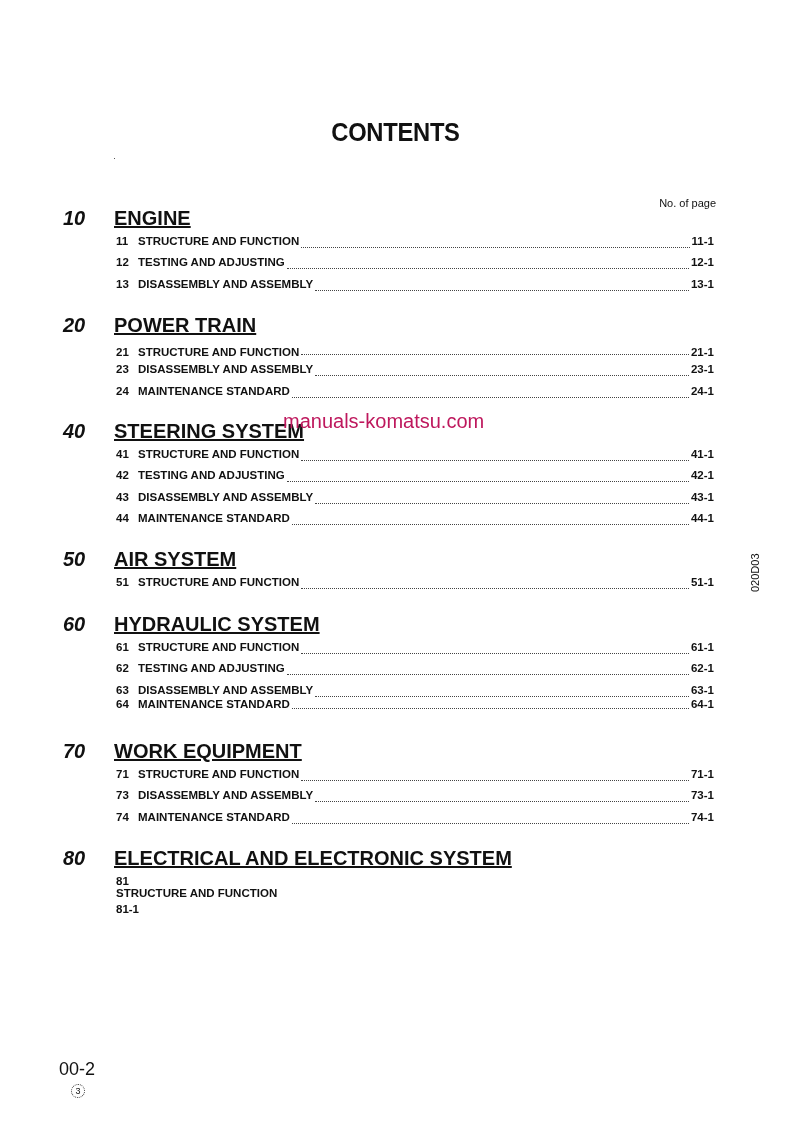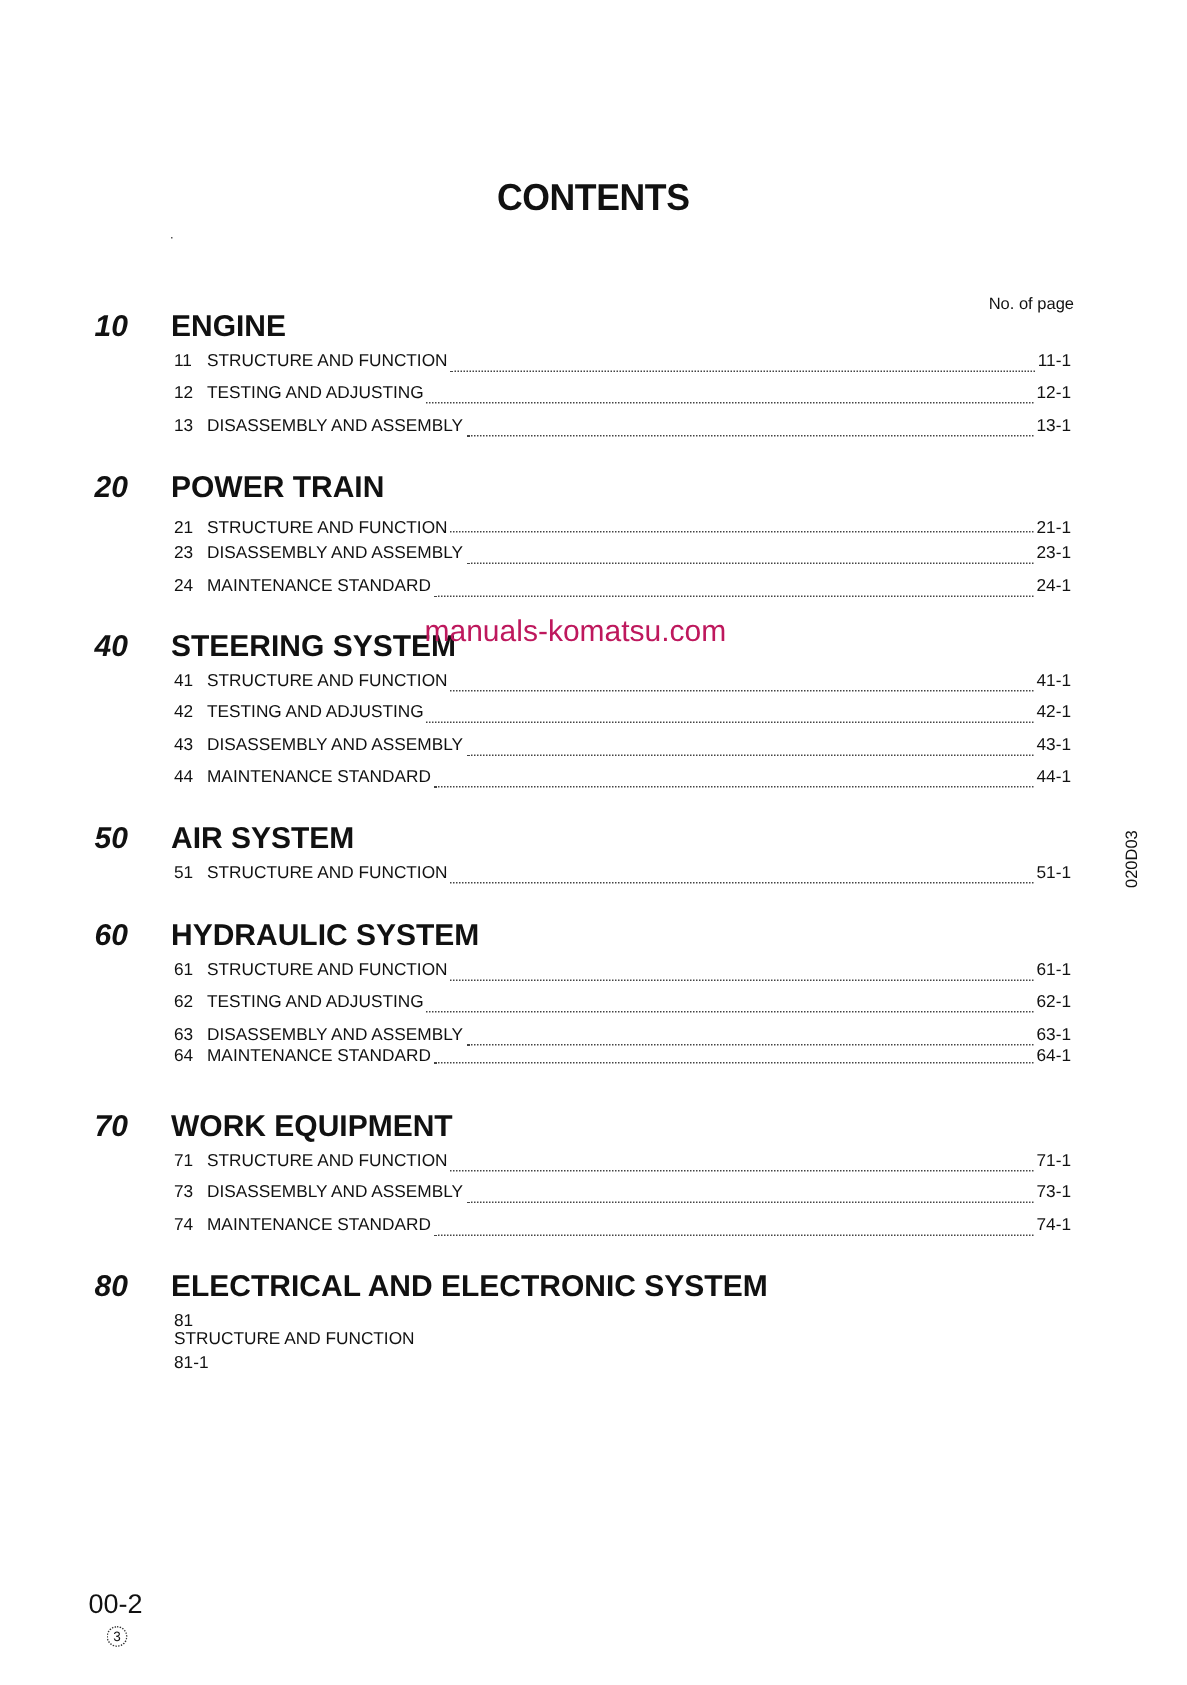--- a/index.html
+++ b/index.html
@@ -4,23 +4,23 @@
 <style>
   html, body { margin:0; padding:0; background:#ffffff; }
   body { width:791px; height:1123px; position:relative; overflow:hidden; color:#111;
          font-family:"Liberation Sans", sans-serif; }
   .title { position:absolute; left:0; width:791px; top:118px; text-align:center;
            font-size:25px; font-weight:bold; letter-spacing:-0.3px; transform:scaleX(0.95); }
   .dot-speck { position:absolute; left:114px; top:158px; width:1px; height:1px; background:#555; }
   .nopage { position:absolute; left:620px; top:197px; width:96px; text-align:right; font-size:11px; }
   .section { position:absolute; left:0; width:791px; }
   .sec-num { position:absolute; left:63px; top:0; font-size:20px; font-weight:bold;font-style:italic; }
-  .sec-title { position:absolute; left:114px; top:0; font-size:20px; font-weight:bold; white-space:nowrap; }
+  .sec-title { position:absolute; left:114px; top:0; font-size:20px; font-weight:bold; white-space:nowrap;text-decoration:underline; }
   .entry { position:absolute; left:116px; width:598px; height:16px; display:flex; align-items:baseline;
-           font-size:11.5px; white-space:nowrap; }
+           font-size:11.5px; white-space:nowrap;font-weight:bold; }
   .entry .num { width:22px; }
   .entry .label { }
   .entry .leader { flex:1; border-bottom:1px dotted #444; margin:0 2px 3px 2px; height:1px; align-self:flex-end; }
   .entry .page { width:auto; }
   .watermark { position:absolute; left:283px; top:410px; font-size:20px; color:#be185d; }
   .side-code { position:absolute; left:749px; top:592px; font-size:11px; transform:rotate(-90deg); transform-origin:left top; white-space:nowrap; }
   .footer-page { position:absolute; left:59px; top:1059px; font-size:18px; }
   .footer-rev { position:absolute; left:71px; top:1084px; width:12px; height:12px; border:1px dotted #333; border-radius:50%;
                 font-size:9px; text-align:center; line-height:12px; }
 </style>

